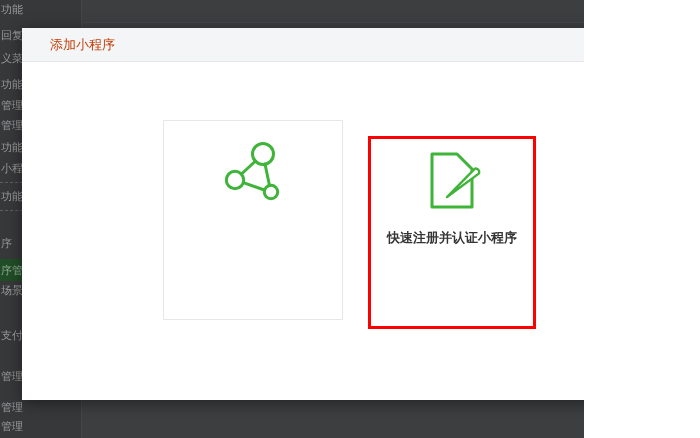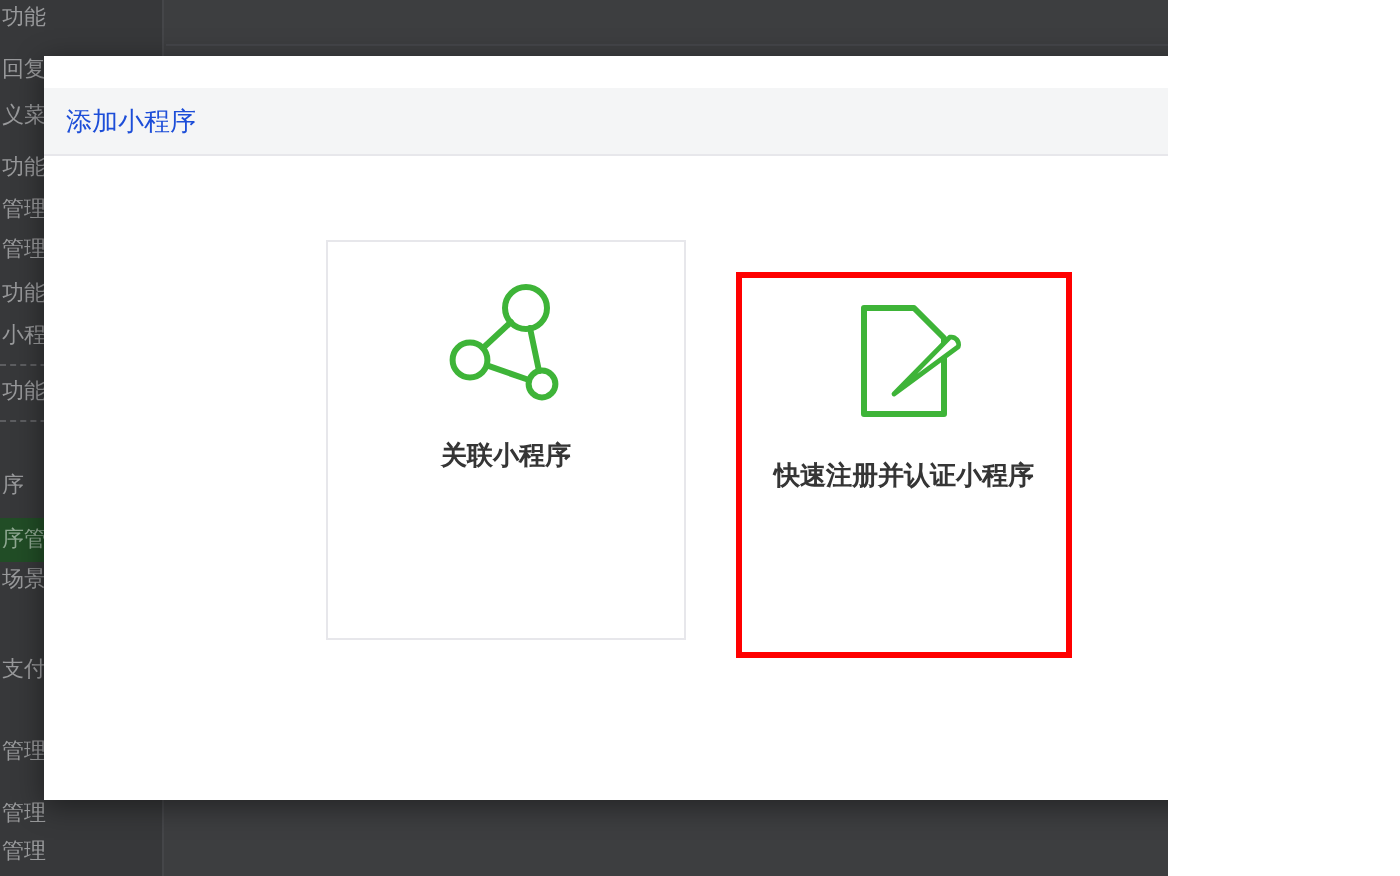--- a/index.html
+++ b/index.html
@@ -22,21 +22,21 @@
               background:#45464a; z-index:1; }
   .dim-add-btn { position:absolute; left:679px; top:49px; width:21px; height:26px;
                  background:#1d4823; color:rgba(220,255,220,0.22); font-size:12px;
                  line-height:26px; text-align:right; padding-right:3px; z-index:2; }
 
   
   .modal { position:absolute; left:22px; top:28px; width:655px; height:372px;
            background:#ffffff; box-shadow:0 3px 14px rgba(0,0,0,0.45); z-index:10; }
   .modal-header { height:34px; background:#f4f5f6; border-bottom:1px solid #e7e7eb;
                   position:relative; }
-  .modal-title { line-height:34px; padding-left:11px; font-size:13px; color:#1d4ed8;margin-top:16px; }
+  .modal-title { line-height:34px; padding-left:28px; font-size:13px; color:#c2410c; }
   .modal-close { position:absolute; right:13px; top:0; height:34px; line-height:32px;
                  font-size:19px; color:#8d8d8d; cursor:pointer; background:none;
                  border:none; font-family:inherit; }
 
   .cards { position:absolute; left:0; top:92px; width:655px; display:flex;
            justify-content:center; align-items:flex-start; gap:25px; }
   .card { width:180px; height:200px; border:1px solid #e7e7eb; background:#fff;
           text-align:center; cursor:pointer; }
   .card.highlight { width:168px; height:193px; margin-top:16px;
                     border:3px solid #ff0000; }
@@ -88,21 +88,20 @@
         <div class="card-icon">
           <svg width="76" height="76" viewBox="0 0 76 76" fill="none" stroke="#3eb438" stroke-width="3" stroke-linecap="round">
             <line x1="40.5" y1="30" x2="26.5" y2="43"></line>
             <line x1="50" y1="33" x2="54.5" y2="54.5"></line>
             <line x1="28.5" y1="51.7" x2="49.5" y2="59"></line>
             <circle cx="48" cy="23" r="10.5"></circle>
             <circle cx="20" cy="49" r="8.7"></circle>
             <circle cx="56" cy="61" r="6.7"></circle>
           </svg>
         </div>
-        <div class="card-title">关联小程序</div>
       </div>
 
       <div class="card highlight">
         <div class="card-icon">
           <svg width="76" height="76" viewBox="0 0 76 76" fill="none" stroke="#3eb438" stroke-width="3" stroke-linejoin="round" stroke-linecap="round">
             <path d="M18,13 H43 L58,28 V66 H18 Z" fill="#ffffff"></path>
             <path d="M33,56 L60.9,27.6 A3.7,3.7 0 0 1 65.1,32.4 Z" fill="#ffffff" stroke-width="2.4"></path>
           </svg>
         </div>
         <div class="card-title">快速注册并认证小程序</div>

